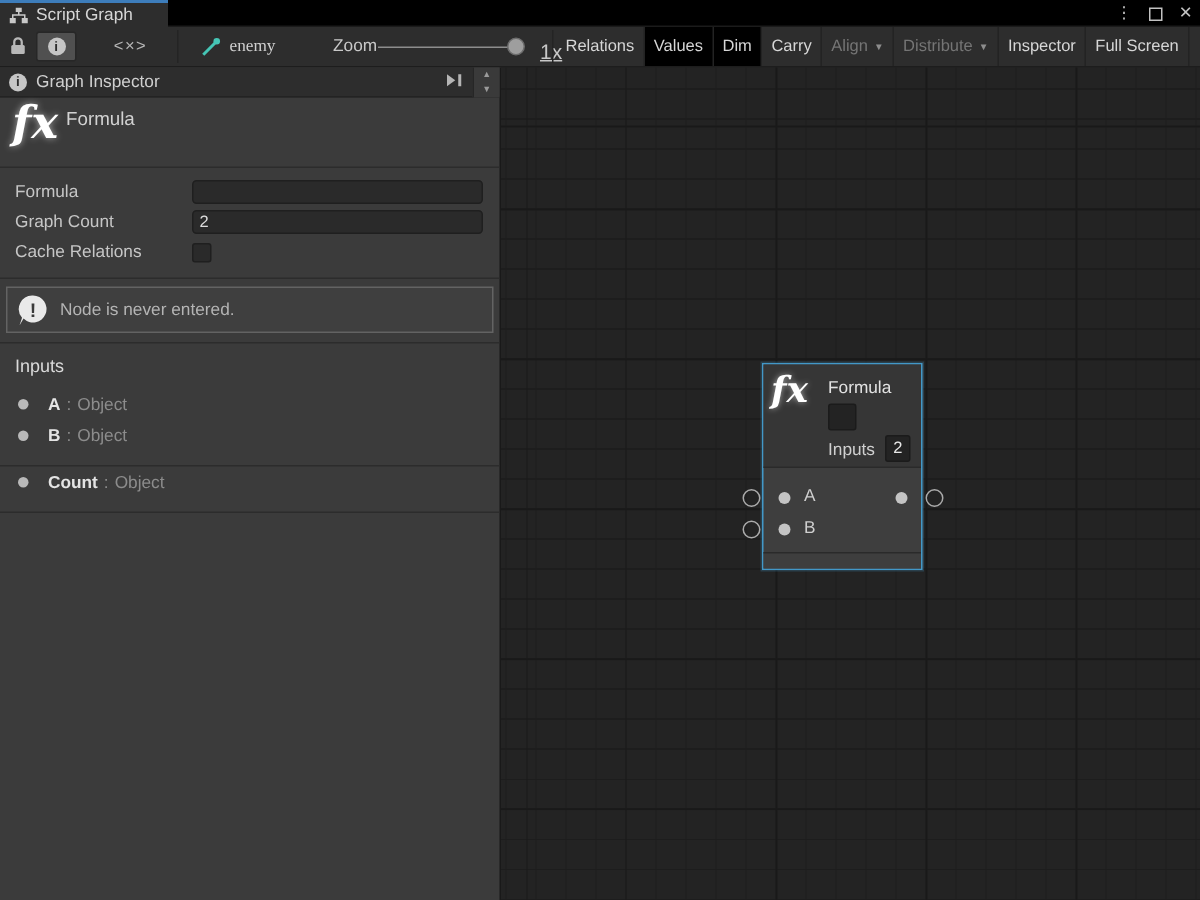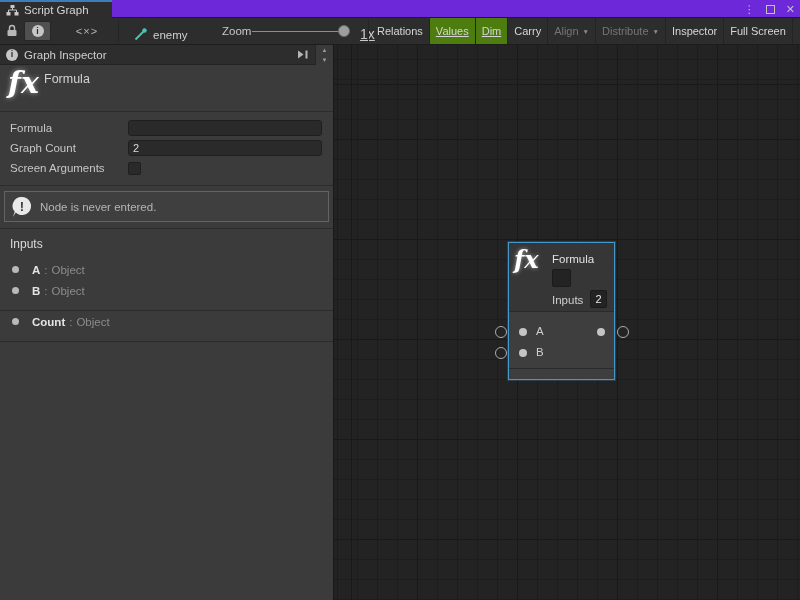--- a/index.html
+++ b/index.html
@@ -6,21 +6,21 @@
   html,body { margin:0; padding:0; }
   body {
     width:800px; height:600px; overflow:hidden;
     background:#232323;
     font-family:"Liberation Sans", sans-serif;
     -webkit-font-smoothing:antialiased;
   }
   .window { position:relative; width:800px; height:600px; }
 
   
-  .tabbar { position:absolute; top:0; left:0; right:0; height:18px; background:#6d28d9; border-bottom:1px solid #1b1b1b; }
+  .tabbar { position:absolute; top:0; left:0; right:0; height:18px; background:#000000; border-bottom:1px solid #1b1b1b; }
   .tab {
     position:absolute; left:0; top:0; width:112px; height:18px;
     background:#2d2d2d; border-top:2px solid #3d7dbb;
     display:flex; align-items:center; gap:5px; padding-left:6px;
     color:#d6d6d6; font-size:11.5px;
   }
   .win-controls { position:absolute; right:5px; top:0; height:18px; display:flex; align-items:center; gap:11px; color:#c2c2c2; }
   .wc-menu { font-size:11px; line-height:1; }
   .wc-max { width:9px; height:9px; border:1.5px solid #c2c2c2; }
   .wc-close { font-size:11px; line-height:1; }
@@ -31,28 +31,28 @@
   .tb-info {
     position:absolute; left:24px; top:3px; width:27px; height:20px;
     background:#505050; border:1px solid #272727; border-radius:2px;
     display:flex; align-items:center; justify-content:center;
   }
   .info-circle { width:12px; height:12px; border-radius:50%; background:#c6c6c6; color:#2d2d2d;
     font-size:9px; font-weight:bold; display:flex; align-items:center; justify-content:center; line-height:1; }
   .tb-code { position:absolute; left:58px; top:3px; width:58px; height:20px; display:flex; align-items:center; justify-content:center;
     color:#b5b5b5; font-size:11px; letter-spacing:1px; }
   .tb-sep { position:absolute; top:2px; width:1px; height:22px; background:#242424; }
-  .tb-enemy { position:absolute; left:134px; top:3px; height:20px; display:flex; align-items:flex-end; gap:6px; color:#cfcfcf; font-size:11.5px; }
+  .tb-enemy { position:absolute; left:134px; top:3px; height:20px; display:flex; align-items:center; gap:6px; color:#cfcfcf; font-size:11.5px;font-family:Liberation Serif, serif; }
   .tb-zoom-label { position:absolute; left:222px; top:7px; color:#c8c8c8; font-size:11.5px;text-align:right; }
   .tb-slider { position:absolute; left:252px; top:13px; width:94px; height:1px; background:#8d8d8d; }
   .tb-slider .handle { position:absolute; left:86px; top:-6px; width:12px; height:12px; border-radius:50%; background:#9e9e9e; border:1px solid #6c6c6c; }
   .tb-zoom-val { position:absolute; left:360px; top:8px; color:#c8c8c8; font-size:14px;text-decoration:underline; }
   .tb-buttons { position:absolute; left:371px; top:0; height:26px; display:flex; align-items:stretch; }
   .tb-btn { display:flex; align-items:center; padding:0 6px; color:#d6d6d6; font-size:11px; border-right:1px solid #232323; white-space:nowrap; }
-  .tb-btn.active { background:#4d7c0f;text-decoration:underline; }
+  .tb-btn.active { background:#000000; }
   .tb-btn.disabled { color:#757575;justify-content:flex-end; }
   .dd-arrow { font-size:6.5px; margin-left:4px; color:#8d8d8d; }
 
   
   .inspector { position:absolute; top:45px; left:0; width:334px; bottom:0; background:#3b3b3b; border-right:1px solid #191919; }
   .insp-header { position:relative; height:20px; background:#2d2d2d; border-bottom:1px solid #232323;
     display:flex; align-items:center; gap:6px; padding-left:6px; color:#cfcfcf; font-size:11.5px; }
   .dock-btn { position:absolute; right:24px; top:4px; }
   .spinner { position:absolute; right:0; top:0; width:18px; height:20px; background:#3a3a3a; border-left:1px solid #262626;
     display:flex; flex-direction:column; }
@@ -212,21 +212,21 @@
     <div class="fields">
       <div class="frow">
         <span class="flabel">Formula</span>
         <input class="tfield" type="text" value="" style="">
       </div>
       <div class="frow">
         <span class="flabel">Graph Count</span>
         <input class="tfield" type="text" value="2" style="">
       </div>
       <div class="frow">
-        <span class="flabel">Screen Arguments</span>
+        <span class="flabel">Cache Relations</span>
         <span class="checkbox"></span>
       </div>
     </div>
 
     <div class="warning-wrap">
       <div class="warning">
         <svg width="22" height="22" viewBox="0 0 22 22">
           <path d="M11 1a9 9 0 1 1-6.3 15.4L2 21l1.7-5.2A9 9 0 0 1 11 1z" fill="#e9e9e9"></path>
           <text x="11" y="15" text-anchor="middle" font-size="13" font-weight="bold" fill="#3a3a3a">!</text>
         </svg>

